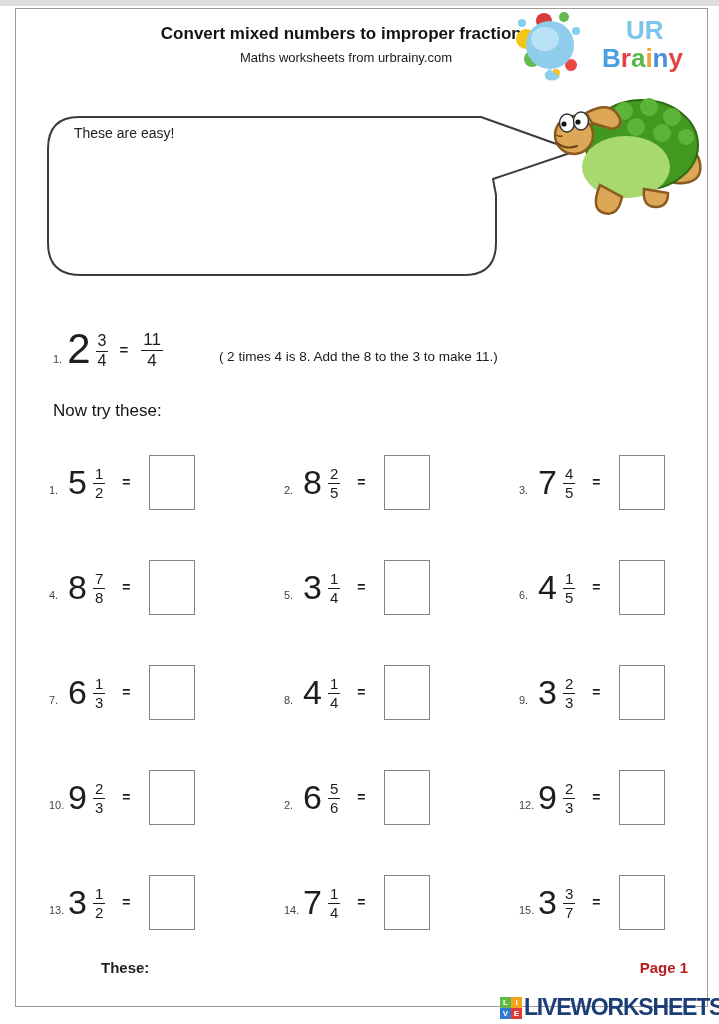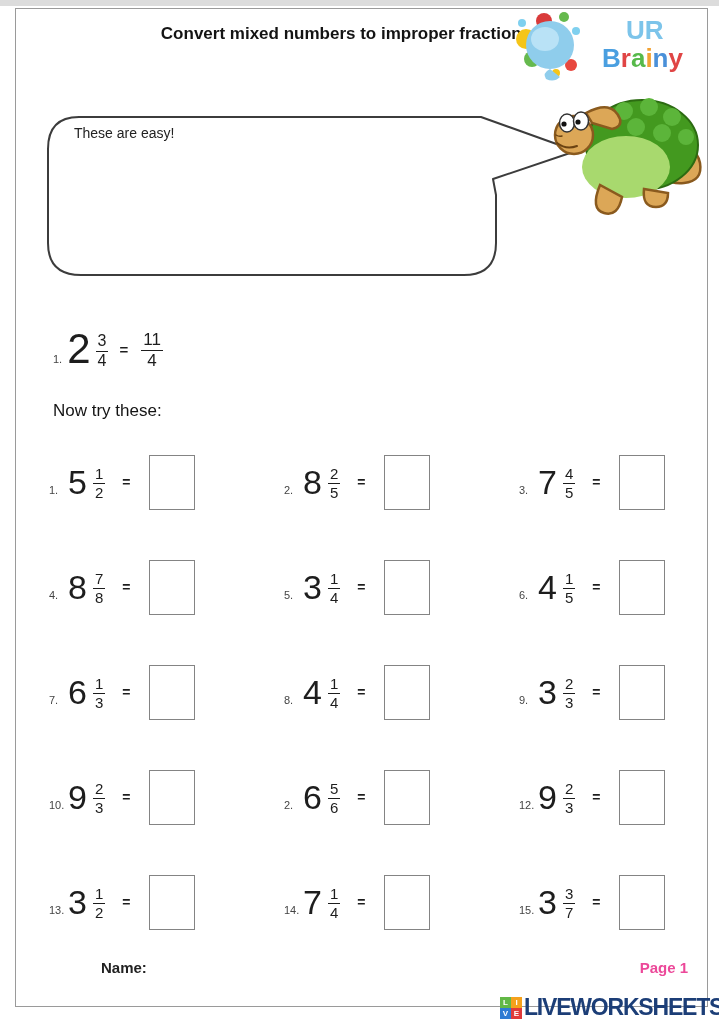--- a/index.html
+++ b/index.html
@@ -39,35 +39,36 @@
   
   .problems-grid { position:absolute; left:0; top:0; width:693px; height:999px; }
   .problem { position:absolute; width:185px; height:60px; display:flex; align-items:center; color:#1d1d1d; }
   .pnum { font-size:11px; color:#444; width:17px; margin-top:16px; text-align:left; }
   .pwhole { font-size:34px; margin-left:2px; }
   .pfrac { font-size:15px; margin-left:6px; margin-top:3px; }
   .peq { font-size:14px; font-weight:bold; margin-left:17px; }
   .pbox { width:46px; height:55px; border:1.5px solid #848484; background:#fff; margin-left:19px; box-sizing:border-box; }
   
   .name-label { position:absolute; left:85px; top:950px; font-size:15px; font-weight:bold; color:#222; }
-  .page-label { position:absolute; right:19px; top:950px; font-size:15px; font-weight:bold; color:#ec4899;padding-left:44px; }
+  .page-label { position:absolute; right:19px; top:950px; font-size:15px; font-weight:bold; color:#b91c1c;padding-left:44px; }
   .lw-logo { position:absolute; left:500px; top:994px; display:flex; align-items:center; }
   .lw-icon { display:grid; grid-template-columns:11px 11px; grid-template-rows:11px 11px; }
   .lw-icon span { width:11px; height:11px; font-size:8px; font-weight:bold; color:#fff; text-align:center; line-height:11px; }
   .lw-text { font-size:23px; font-weight:bold; letter-spacing:-1.2px; margin-left:2px; }
 </style>
 </head>
 <body>
 
 <div class="top-band"></div>
 
 <div class="page">
 
   <div class="header-block">
     <div class="title">Convert mixed numbers to improper fractions</div>
+    <div class="subtitle">Maths worksheets from urbrainy.com</div>
   </div>
 
   <svg class="brand-logo" viewBox="0 0 200 74">
     <circle cx="30" cy="12" r="8" fill="#d93a3a"></circle>
     <circle cx="12" cy="30" r="10" fill="#f5c518"></circle>
     <circle cx="18" cy="50" r="8" fill="#66b94e"></circle>
     <circle cx="50" cy="8" r="5" fill="#66b94e"></circle>
     <circle cx="57" cy="56" r="6" fill="#e8483f"></circle>
     <circle cx="8" cy="14" r="4" fill="#7fd0ef"></circle>
     <circle cx="42" cy="64" r="4" fill="#f5c518"></circle>
@@ -113,20 +114,21 @@
     <span class="ex-whole">2</span>
     <span class="frac ex-frac">
       <span class="fnum">3</span>
       <span class="fden">4</span>
     </span>
     <span class="ex-eq">=</span>
     <span class="frac ex-result">
       <span class="fnum">11</span>
       <span class="fden">4</span>
     </span>
+    <span class="ex-note">( 2 times 4 is 8. Add the 8 to the 3 to make 11.)</span>
   </div>
 
   <div class="prompt">Now try these:</div>
 
   <div class="problems-grid">
       <div class="problem" style="left: 33px; top: 443px;">
     <span class="pnum">1.</span>
     <span class="pwhole">5</span>
     <span class="frac pfrac">
       <span class="fnum">1</span>
@@ -270,21 +272,21 @@
     <span class="pwhole">3</span>
     <span class="frac pfrac">
       <span class="fnum">3</span>
       <span class="fden">7</span>
     </span>
     <span class="peq">=</span>
     <span class="pbox"></span>
   </div>
     </div>
 
-  <div class="name-label">Name:</div>
+  <div class="name-label">These:</div>
   <div class="page-label">Page 1</div>
 </div>
 
 <div class="lw-logo">
   <span class="lw-icon">
       <span style="background: rgb(98, 184, 70);">L</span>
       <span style="background: rgb(245, 161, 28);">I</span>
       <span style="background: rgb(47, 123, 211);">V</span>
       <span style="background: rgb(224, 58, 58);">E</span>
     </span>

